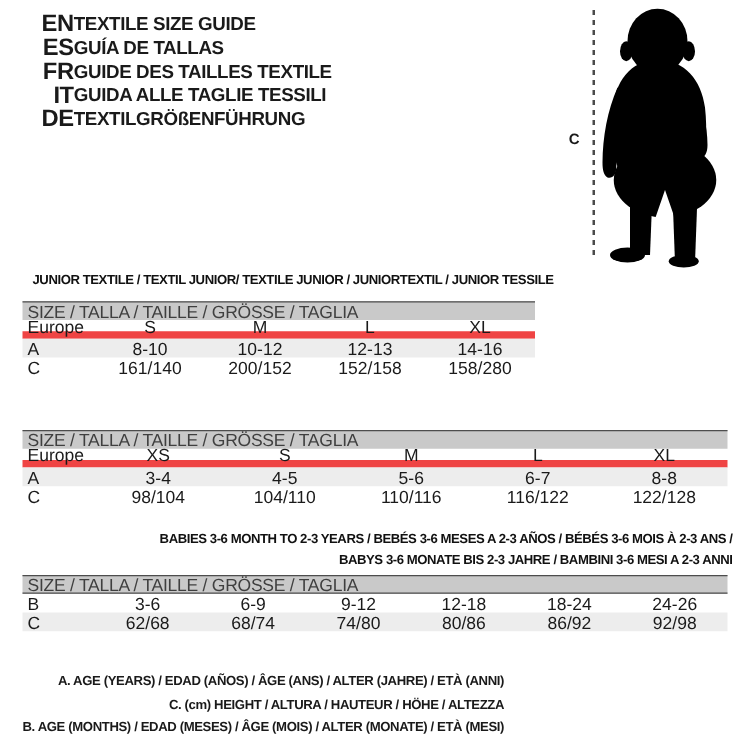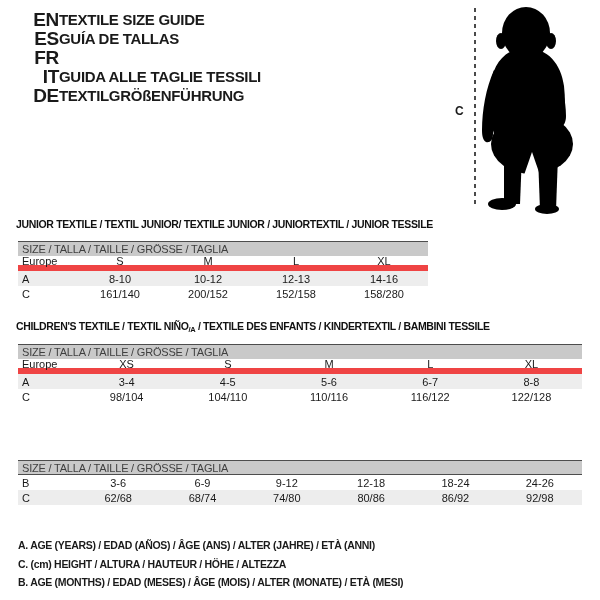--- a/index.html
+++ b/index.html
@@ -14,57 +14,58 @@
   .legend-text{font-size:15px;font-weight:bold;letter-spacing:-0.3px;white-space:nowrap;}
   
   .measure-line{
     position:absolute;left:474px;top:8px;width:2px;height:198px;
     background:repeating-linear-gradient(to bottom,#4a4a4a 0 4px,transparent 4px 8px);
   }
   .measure-label{position:absolute;left:455px;top:104px;font-size:12px;font-weight:bold;}
   .baby-svg{position:absolute;left:480px;top:4px;}
   
   .sec-title{
-    position:absolute;left:16px;font-size:10.5px;font-weight:bold;
+    position:absolute;left:26px;font-size:10.5px;font-weight:bold;
     letter-spacing:-0.35px;white-space:nowrap;color:#111;text-align:right;
   }
   .sec-title .sub{font-size:7.5px;vertical-align:-2px;}
   .two-line{line-height:17px;white-space:normal;width:560px;}
   
-  .size-table{position:absolute;left:18px;box-sizing:border-box;font-size:11px;}
+  .size-table{position:absolute;left:18px;box-sizing:border-box;font-size:14px;}
   .t-header{
     box-sizing:border-box;height:15px;line-height:14px;background:#c9c9c9;color:#3f3f3f;
     border-top:1px solid #4d4d4d;padding-left:4px;letter-spacing:-0.2px;
   }
   .trow{display:flex;height:15px;align-items:center;box-sizing:border-box;}
   .trow.rule{border-bottom:6px solid #ef4444;}
   .trow.shaded{background:#ededed;}
   .tlabel{width:58px;padding-left:4px;box-sizing:border-box;}
   .tcell{flex:1;text-align:center;}
   .t-header.rule-bottom{border-bottom:1px solid #4d4d4d;}
   
-  .footnotes{position:absolute;left:18px;top:536px;line-height:18.5px;}
+  .footnotes{position:absolute;left:18px;top:536px;line-height:18.5px;text-align:right;}
   .footnote{font-size:10.5px;font-weight:bold;letter-spacing:-0.3px;white-space:nowrap;}
 </style>
 </head>
 <body>
 
 <div id="canvas">
 
   <div class="legend">
     <div class="legend-row">
       <span class="legend-code">EN</span>
       <span class="legend-text">TEXTILE SIZE GUIDE</span>
     </div>
     <div class="legend-row">
       <span class="legend-code">ES</span>
       <span class="legend-text">GUÍA DE TALLAS</span>
     </div>
     <div class="legend-row">
       <span class="legend-code">FR</span>
+      <span class="legend-text">GUIDE DES TAILLES TEXTILE</span>
     </div>
     <div class="legend-row">
       <span class="legend-code">IT</span>
       <span class="legend-text">GUIDA ALLE TAGLIE TESSILI</span>
     </div>
     <div class="legend-row">
       <span class="legend-code">DE</span>
       <span class="legend-text">TEXTILGRÖßENFÜHRUNG</span>
     </div>
   </div>
@@ -107,23 +108,20 @@
     </div>
     <div class="trow">
       <span class="tlabel">C</span>
       <span class="tcell">161/140</span>
       <span class="tcell">200/152</span>
       <span class="tcell">152/158</span>
       <span class="tcell">158/280</span>
     </div>
   </div>
 
-  <div class="sec-title" style="top:320px">
-    <span>CHILDREN'S TEXTILE / TEXTIL NIÑO</span><span class="sub">/A</span><span> / TEXTILE DES ENFANTS / KINDERTEXTIL / BAMBINI TESSILE</span>
-  </div>
   <div class="size-table" style="top:344px;width:564px;">
     <div class="t-header">SIZE / TALLA / TAILLE / GRÖSSE / TAGLIA</div>
     <div class="trow rule">
       <span class="tlabel">Europe</span>
       <span class="tcell">XS</span>
       <span class="tcell">S</span>
       <span class="tcell">M</span>
       <span class="tcell">L</span>
       <span class="tcell">XL</span>
     </div>
@@ -138,20 +136,24 @@
     <div class="trow">
       <span class="tlabel">C</span>
       <span class="tcell">98/104</span>
       <span class="tcell">104/110</span>
       <span class="tcell">110/116</span>
       <span class="tcell">116/122</span>
       <span class="tcell">122/128</span>
     </div>
   </div>
 
+  <div class="sec-title two-line" style="top:423px">
+    <div>BABIES 3-6 MONTH TO 2-3 YEARS / BEBÉS 3-6 MESES A 2-3 AÑOS / BÉBÉS 3-6 MOIS À 2-3 ANS /</div>
+    <div>BABYS 3-6 MONATE BIS 2-3 JAHRE / BAMBINI 3-6 MESI A 2-3 ANNI</div>
+  </div>
   <div class="size-table" style="top:460px;width:564px;">
     <div class="t-header rule-bottom">SIZE / TALLA / TAILLE / GRÖSSE / TAGLIA</div>
     <div class="trow">
       <span class="tlabel">B</span>
       <span class="tcell">3-6</span>
       <span class="tcell">6-9</span>
       <span class="tcell">9-12</span>
       <span class="tcell">12-18</span>
       <span class="tcell">18-24</span>
       <span class="tcell">24-26</span>

